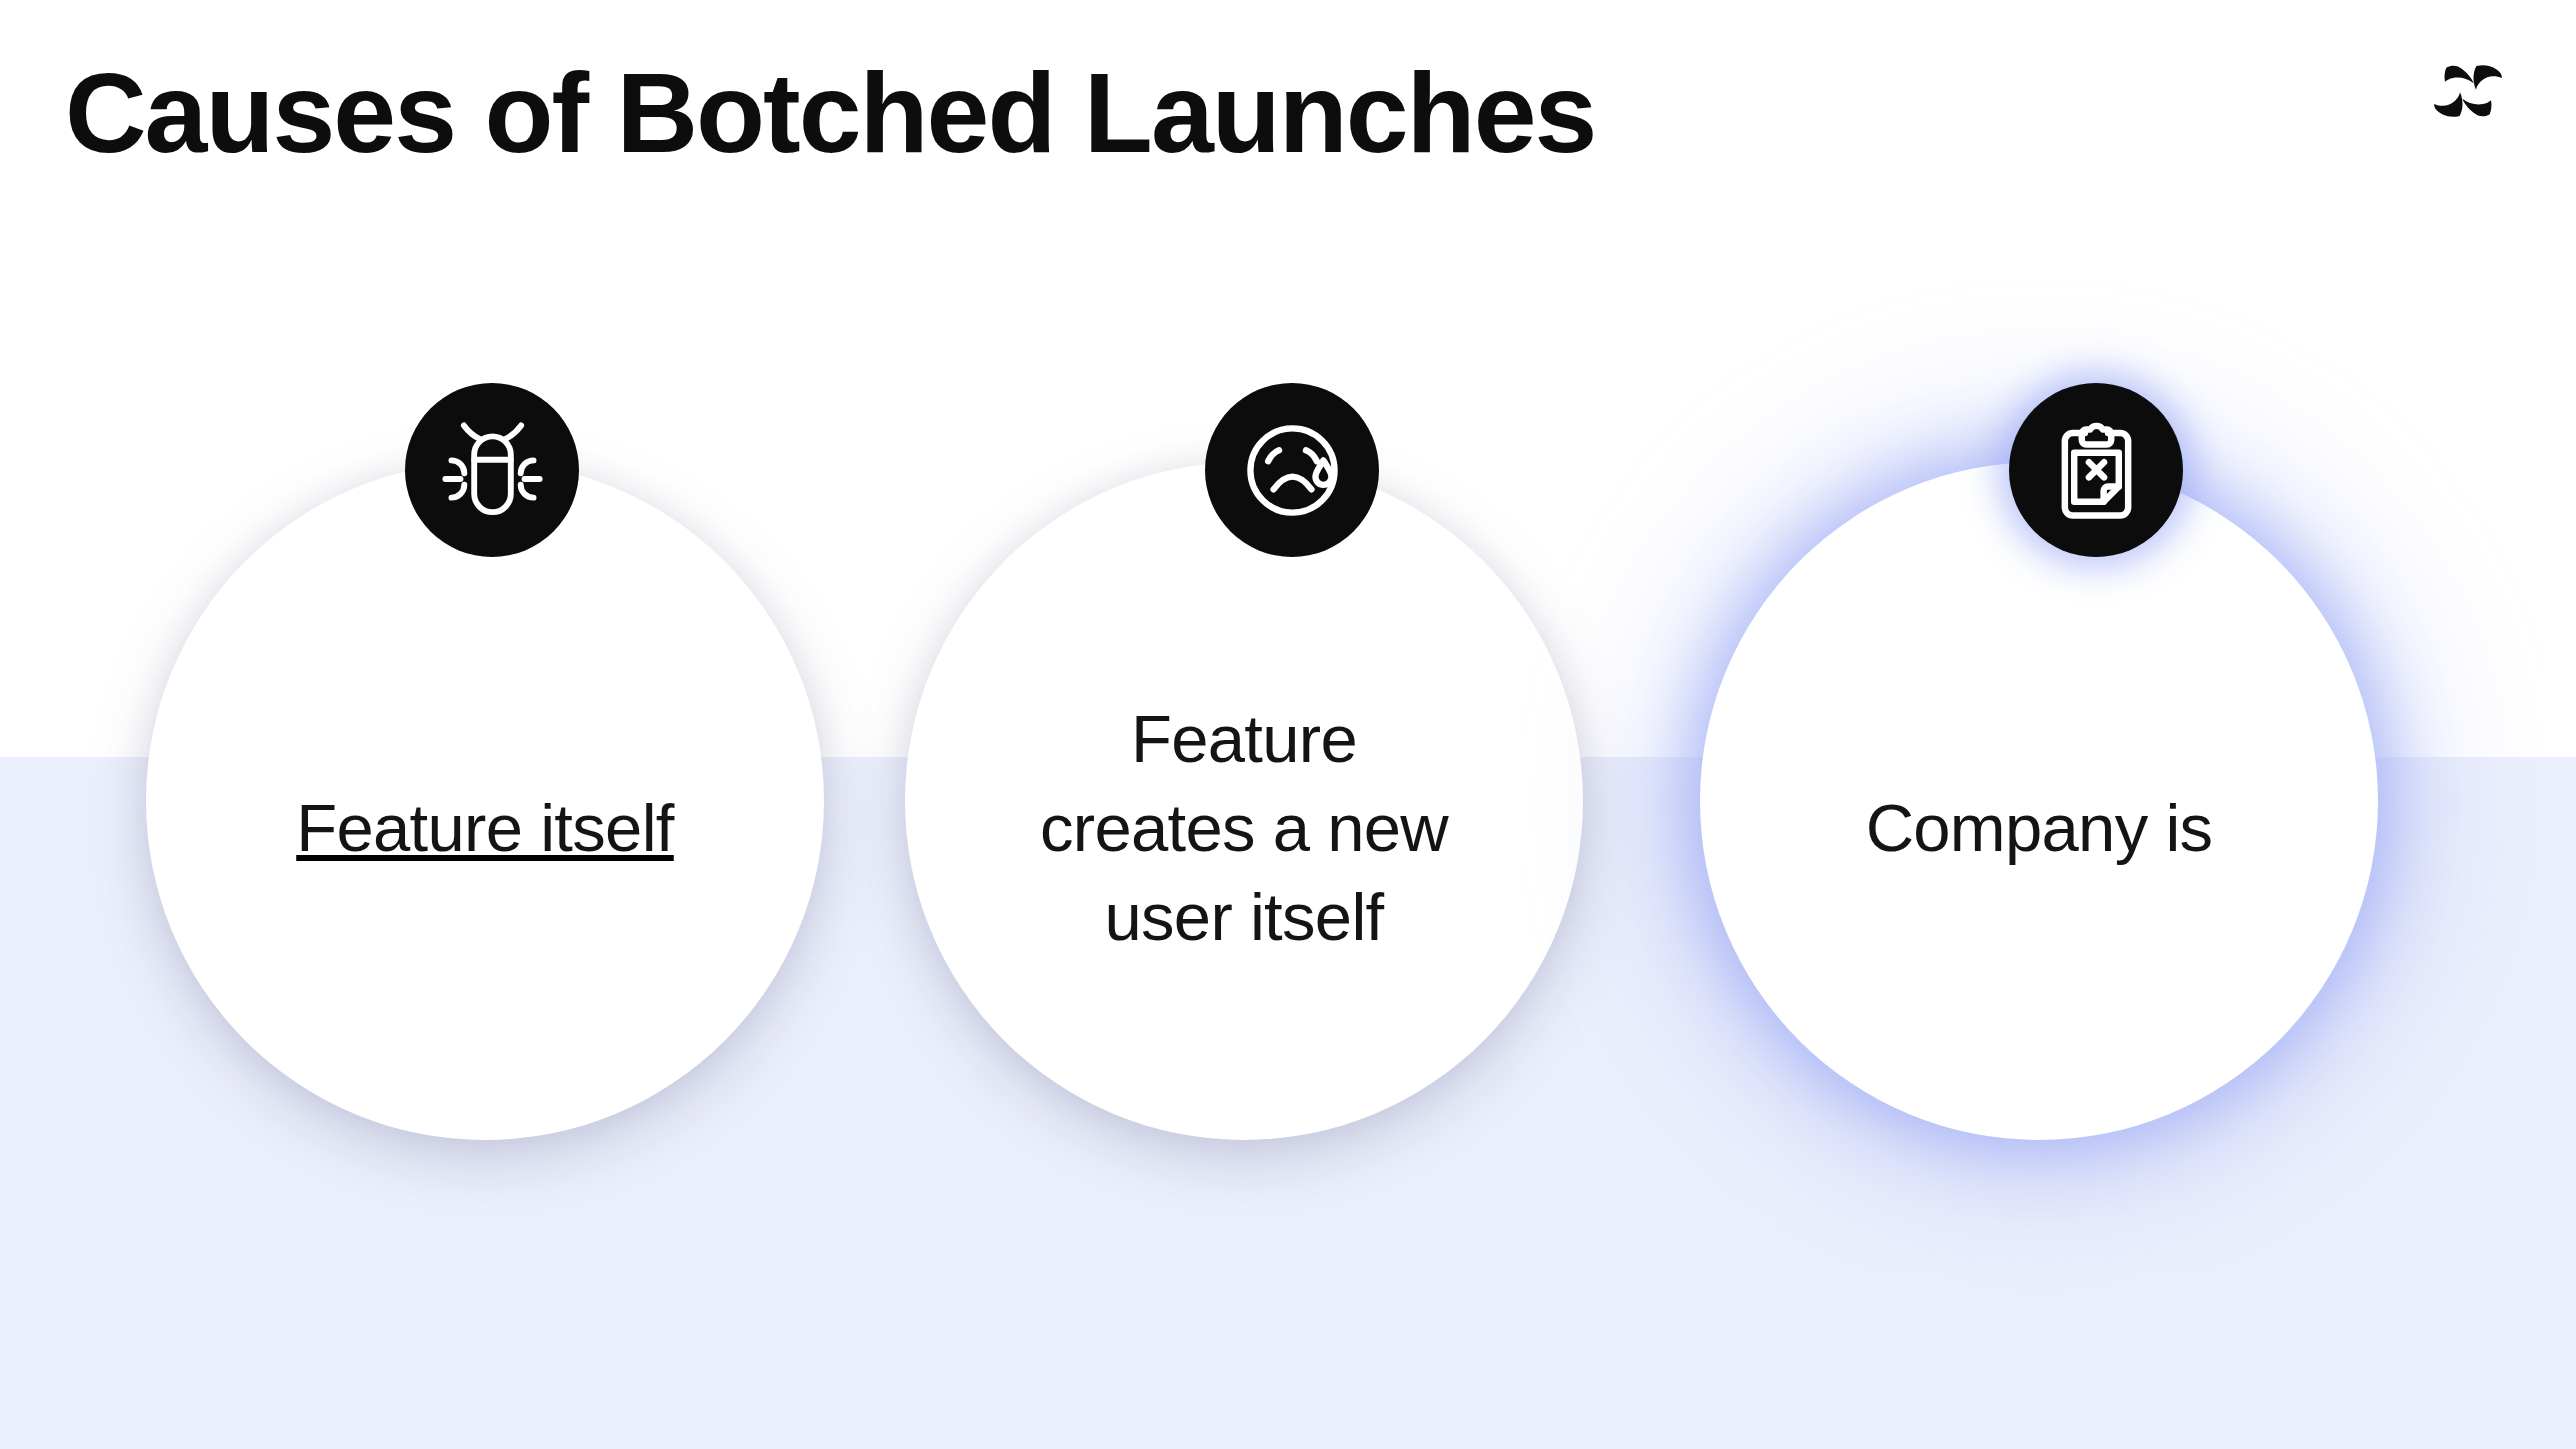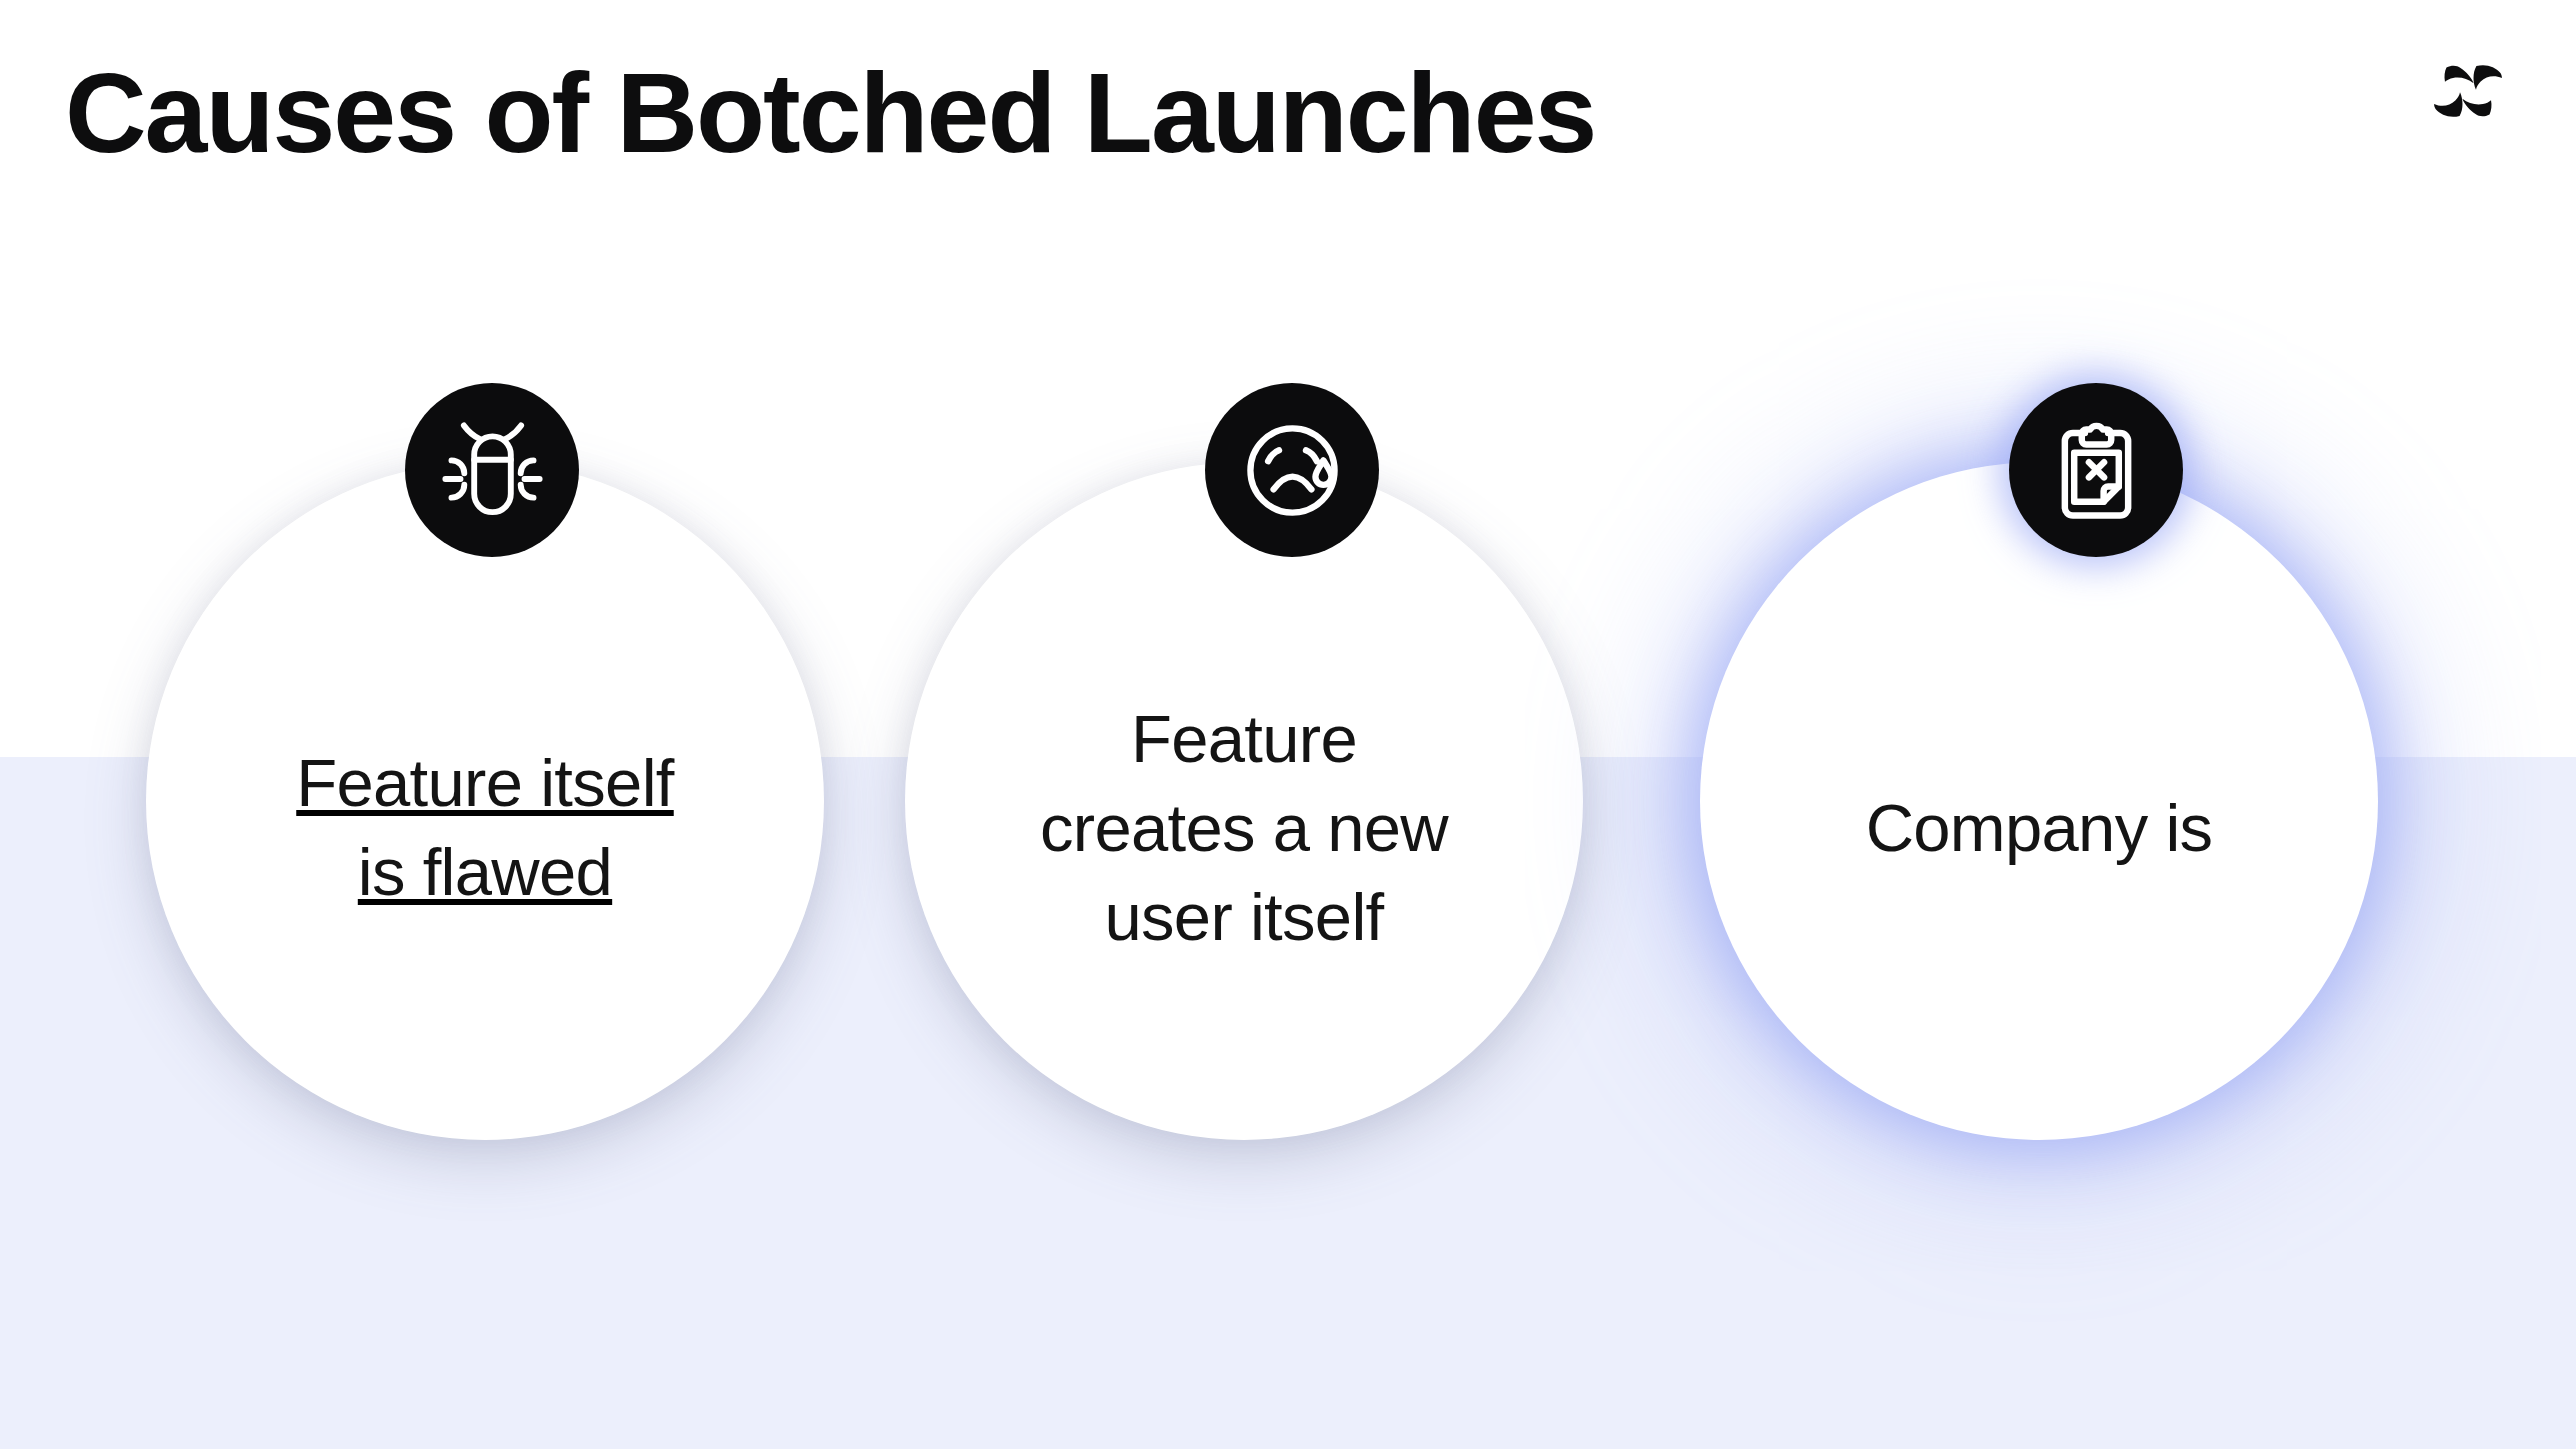--- a/index.html
+++ b/index.html
@@ -63,21 +63,20 @@
         <path d="M68,2.5 C83,-1.5 98,3.5 106.5,13.5 C108,16 109,19 108.8,21.8 C97,16.2 83.8,18.4 74.8,27.4 C70.8,31.4 68.2,36 67.3,40.6 C61.8,28.6 62,12.8 68,2.5 Z"></path>
       </g>
       <use href="#logo-half" transform="rotate(180 54.5 42.5)"></use>
     </g>
   </svg>
 </div>
 
 <div class="card pos1">
   <div class="card-text">
     <div>Feature itself</div>
-    <div>is flawed</div>
   </div>
 </div>
 <div class="badge bpos1">
   <svg width="101" height="101" viewBox="0 0 48 48" fill="none" stroke="#FFFFFF" stroke-width="2.8" stroke-linecap="round" stroke-linejoin="round">
     <rect x="15.3" y="7.8" width="17.4" height="36" rx="8.7"></rect>
     <line x1="15.3" y1="18.9" x2="32.7" y2="18.9"></line>
     <path d="M18.3,9.2 C15.6,8 12.6,5.6 10.4,2.6"></path>
     <path d="M29.7,9.2 C32.4,8 35.4,5.6 37.6,2.6"></path>
     <path d="M4.5,19.2 A6.1,6.1 0 0 1 10.6,25.3"></path>
     <path d="M10.6,30.8 A6.1,6.1 0 0 1 4.5,36.9"></path>

